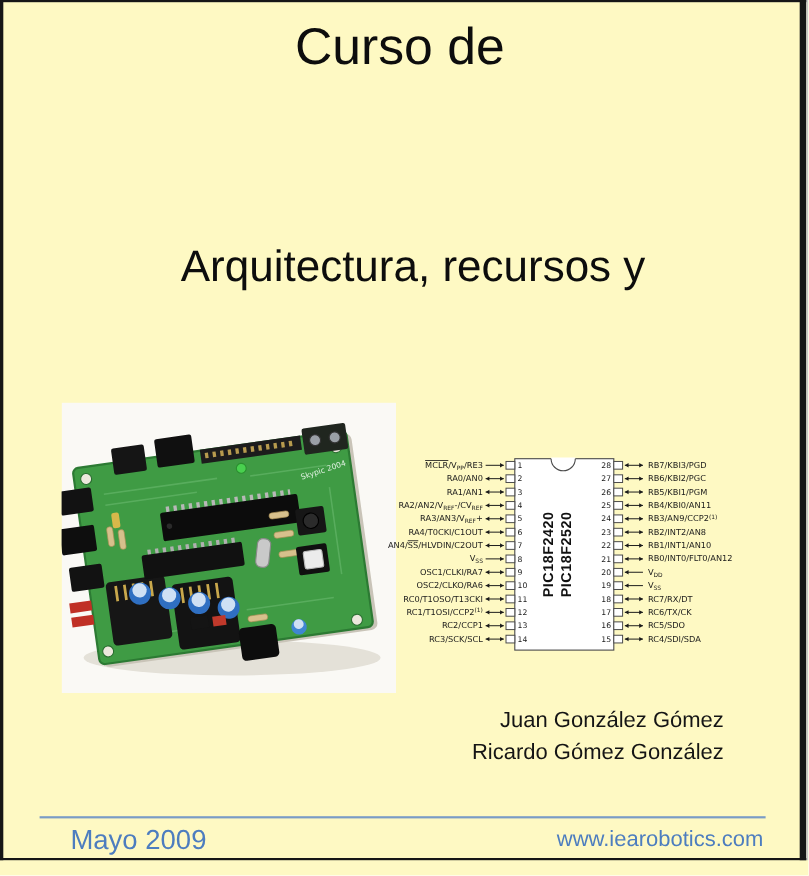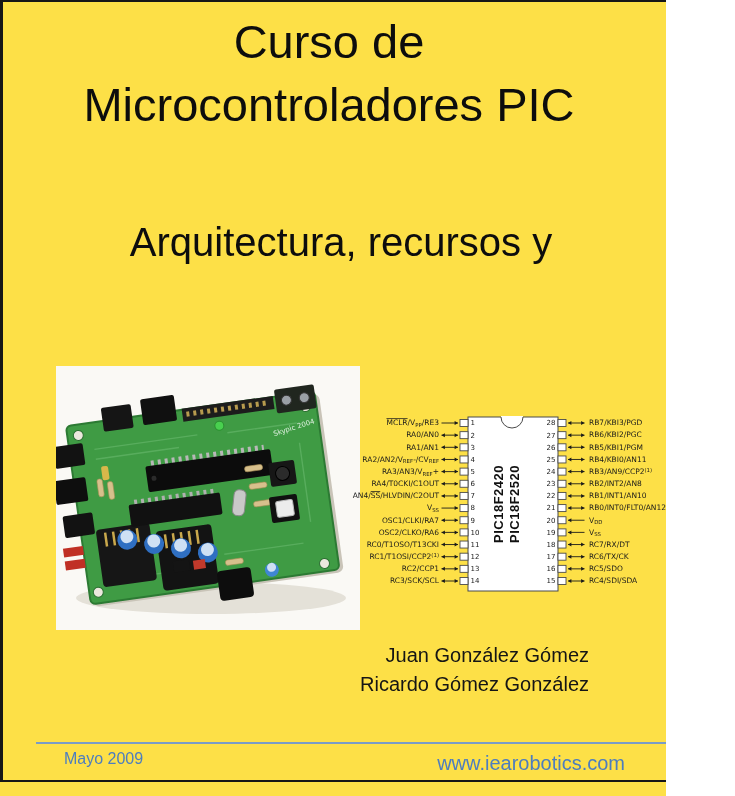--- a/index.html
+++ b/index.html
@@ -1,36 +1,36 @@
 <!DOCTYPE html>
 <html><head>
 <meta charset="utf-8">
 <style>
   html,body{margin:0;padding:0;background:#ffffff;}
-  .page{position:relative;width:666px;height:796px;background:#fde047;overflow:hidden;
+  .page{position:relative;width:735px;height:796px;background:#fef9c3;overflow:hidden;
         font-family:"Liberation Sans",sans-serif;color:#0d0d0d;}
   .b-top{position:absolute;left:0;top:0;width:734px;height:2px;background:#161616;}
   .b-left{position:absolute;left:0;top:0;width:3px;height:782px;background:#161616;}
   .b-right{position:absolute;left:727px;top:0;width:6px;height:782px;background:#161616;}
   .b-right-gray{position:absolute;left:733px;top:0;width:2px;height:782px;background:#c9c9c9;}
   .b-bottom{position:absolute;left:0;top:780px;width:733px;height:2px;background:#161616;}
 
   .main-title{position:absolute;left:0;right:8px;top:10px;text-align:center;
               font-size:47px;line-height:63px;color:#0d0d0d;}
   .subtitle{position:absolute;left:0;right:8px;top:213px;text-align:center;
             font-size:40px;line-height:59px;color:#0d0d0d;padding-left:24px;}
 
   .photo{position:absolute;left:56px;top:366px;width:304px;height:264px;}
   .pinout{position:absolute;left:340px;top:398px;width:395px;height:218px;}
 
   .authors{position:absolute;right:77px;top:641px;text-align:right;
            font-size:20px;line-height:29px;color:#151515;margin-left:40px;}
 
   .footer-rule{position:absolute;left:36px;top:742px;width:660px;height:2px;background:#7a9cc6;}
-  .footer-date{position:absolute;left:64px;top:750px;font-size:16px;color:#4d7dbf;}
+  .footer-date{position:absolute;left:64px;top:750px;font-size:25px;color:#4d7dbf;}
   .footer-site{position:absolute;right:41px;top:752px;font-size:20px;color:#4d7dbf;cursor:pointer;}
 
   .pinlabel{font-family:"DejaVu Sans",sans-serif;font-size:7.5px;fill:#1a1a1a;}
   .pinnum{font-family:"DejaVu Sans",sans-serif;font-size:7px;fill:#1a1a1a;}
   .chipname{font-family:"Liberation Sans",sans-serif;font-weight:bold;font-size:13px;
             fill:#101010;letter-spacing:.5px;}
   .silk{font-family:"DejaVu Sans",sans-serif;font-size:7px;fill:#dff0e0;}
 </style>
 </head>
 <body>
@@ -38,21 +38,20 @@
 <div class="page">
 
   <div class="b-top"></div>
   <div class="b-left"></div>
   <div class="b-right"></div>
   <div class="b-right-gray"></div>
   <div class="b-bottom"></div>
 
   <div class="main-title">
     <div>Curso de</div>
-    <div>Microcontroladores PIC</div>
   </div>
 
   <div class="subtitle">
     <div>Arquitectura, recursos y</div>
   </div>
 
   <svg class="photo" viewBox="0 0 304 264">
     <rect x="0" y="0" width="304" height="264" fill="#faf9f5"></rect>
     <ellipse cx="155" cy="232" rx="135" ry="16" fill="#e4e1d8"></ellipse>
     <g transform="rotate(-8 152 130)">

